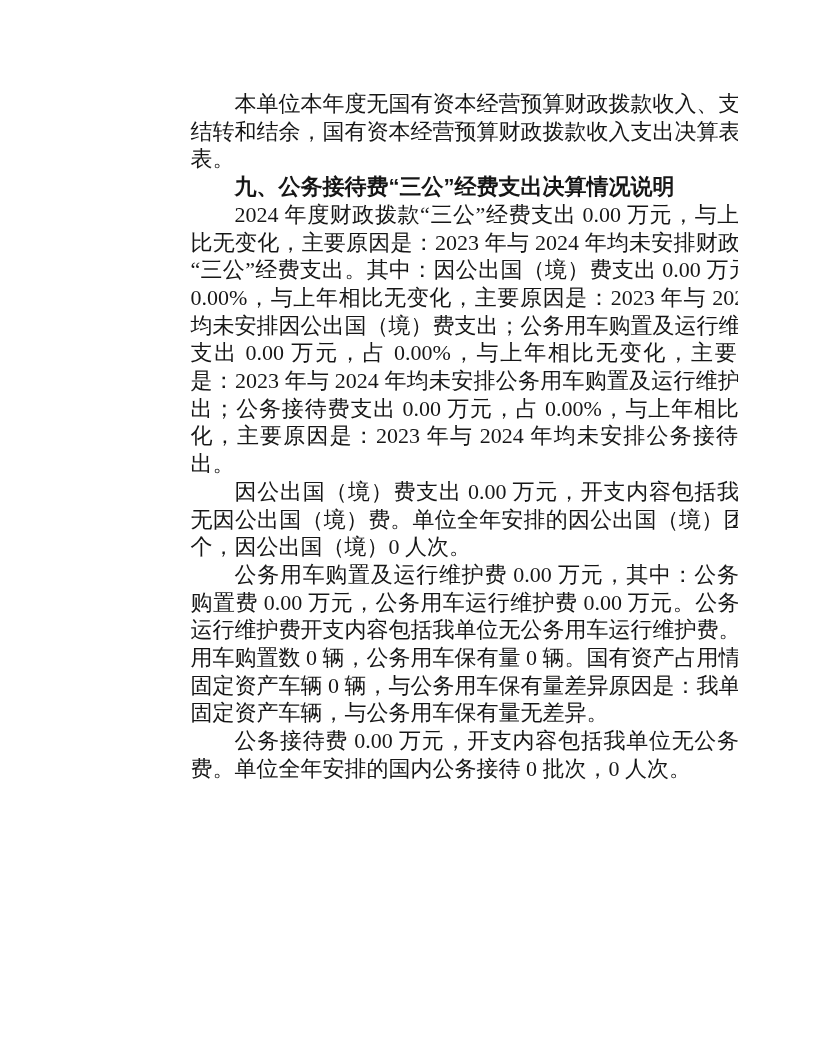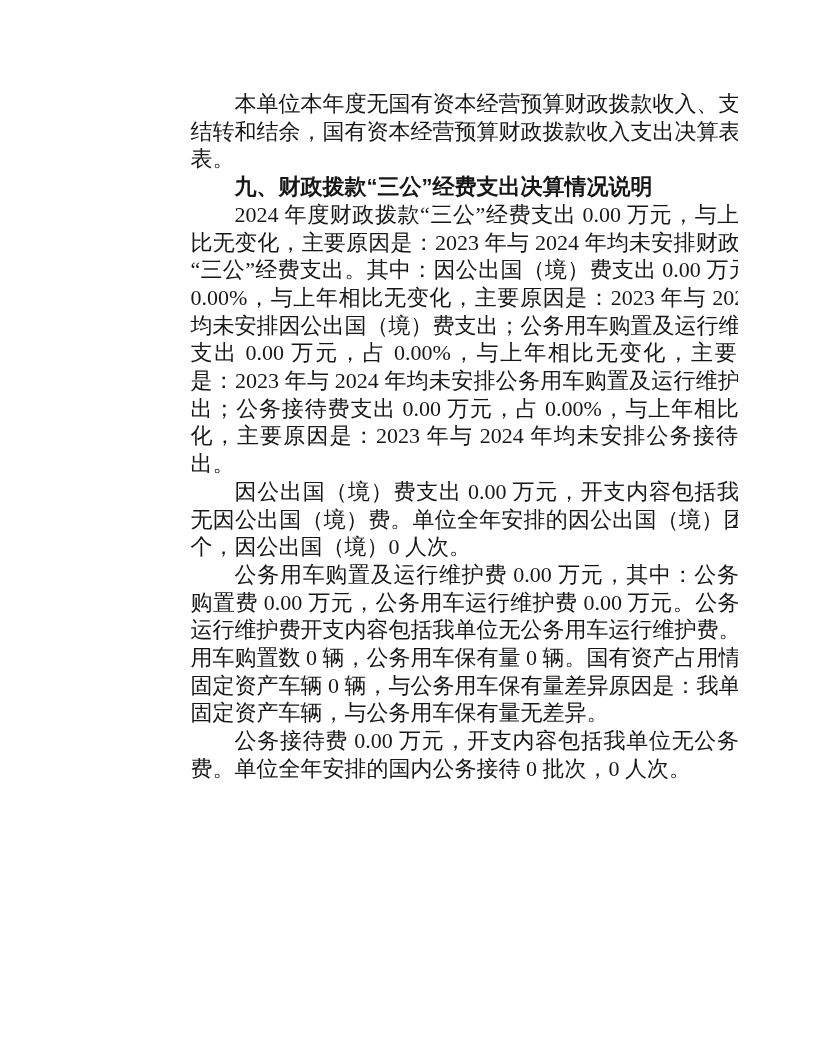--- a/index.html
+++ b/index.html
@@ -36,19 +36,19 @@
     font-family: "Liberation Sans", "DejaVu Sans", sans-serif;
     font-weight: 700;
   }
 </style>
 </head>
 <body>
 
 <div class="page">
   <div class="text-block">
     <p>本单位本年度无国有资本经营预算财政拨款收入、支出及结转和结余，国有资本经营预算财政拨款收入支出决算表为空表。</p>
-    <p class="heading">九、财政拨款“三公”经费支出决算情况说明</p>
+    <p class="heading">九、公务接待费“三公”经费支出决算情况说明</p>
     <p>2024 年度财政拨款“三公”经费支出 0.00 万元，与上年相比无变化，主要原因是：2023 年与 2024 年均未安排财政拨款“三公”经费支出。其中：因公出国（境）费支出 0.00 万元, 占 0.00%，与上年相比无变化，主要原因是：2023 年与 2024 年均未安排因公出国（境）费支出；公务用车购置及运行维护费支出 0.00 万元，占 0.00%，与上年相比无变化，主要原因是：2023 年与 2024 年均未安排公务用车购置及运行维护费支出；公务接待费支出 0.00 万元，占 0.00%，与上年相比无变化，主要原因是：2023 年与 2024 年均未安排公务接待费支出。</p>
     <p>因公出国（境）费支出 0.00 万元，开支内容包括我单位无因公出国（境）费。单位全年安排的因公出国（境）团组 0 个，因公出国（境）0 人次。</p>
     <p>公务用车购置及运行维护费 0.00 万元，其中：公务用车购置费 0.00 万元，公务用车运行维护费 0.00 万元。公务用车运行维护费开支内容包括我单位无公务用车运行维护费。公务用车购置数 0 辆，公务用车保有量 0 辆。国有资产占用情况中固定资产车辆 0 辆，与公务用车保有量差异原因是：我单位无固定资产车辆，与公务用车保有量无差异。</p>
     <p>公务接待费 0.00 万元，开支内容包括我单位无公务接待费。单位全年安排的国内公务接待 0 批次，0 人次。</p>
   </div>
 </div>
 
 </body></html>

